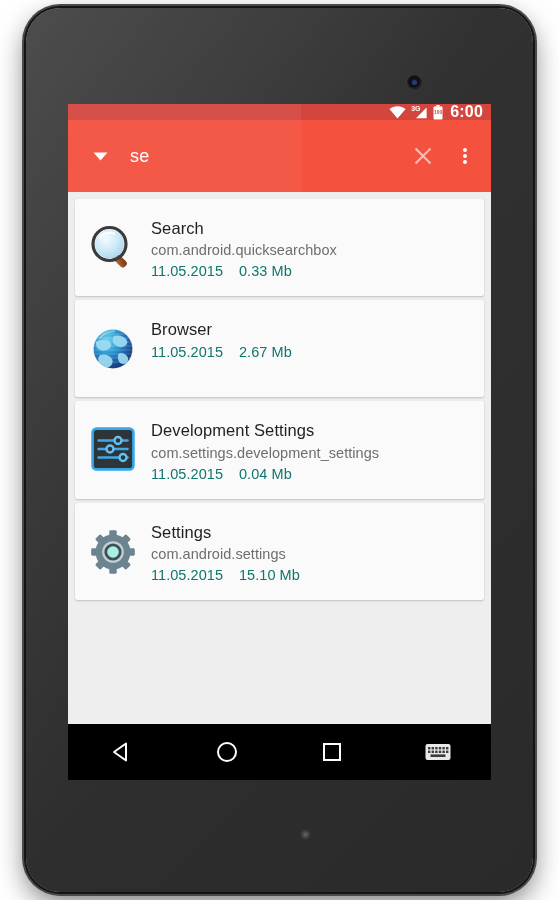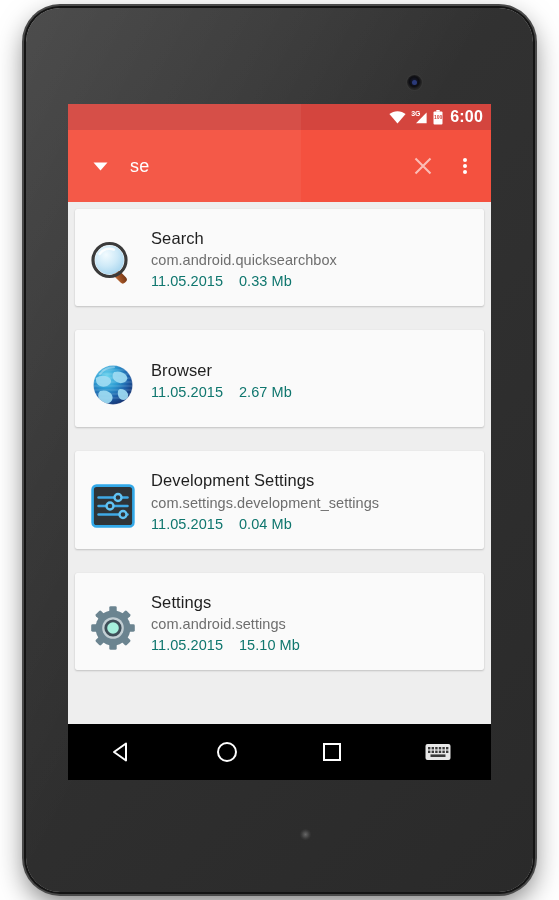--- a/index.html
+++ b/index.html
@@ -66,21 +66,21 @@
     top: 96px;
     width: 423px;
     height: 676px;
     background: #eeeeee;
     overflow: hidden;
   }
 
   
   #status-bar {
     position: relative;
-    height: 26px;
+    height: 16px;
     background: #d4453e;
     display: flex;
     align-items: center;
     justify-content: flex-end;
     padding-right: 8px;
   }
   #status-bar-sheen {
     position: absolute;
     left: 0; top: 0;
     width: 55%; height: 100%;
@@ -168,24 +168,24 @@
   
   #app-list {
     height: 594px;
     background: #eeeeee;
     padding: 7px 7px 0 7px;
     overflow: hidden;
   }
   .app-card {
     background: #fafafa;
     border-radius: 2px;
-    margin-bottom: 24px;
+    margin-bottom: 4px;
     padding: 14px 12px 14px 12px;
     display: flex;
-    align-items: center;
+    align-items: flex-start;
     box-shadow: 0 1px 2px rgba(0,0,0,0.18), 0 0 1px rgba(0,0,0,0.10);
     cursor: pointer;
     min-height: 97px;
   }
   .app-icon-wrap {
     width: 52px;
     flex: 0 0 52px;
     display: flex;
     align-items: center;
     justify-content: center;

